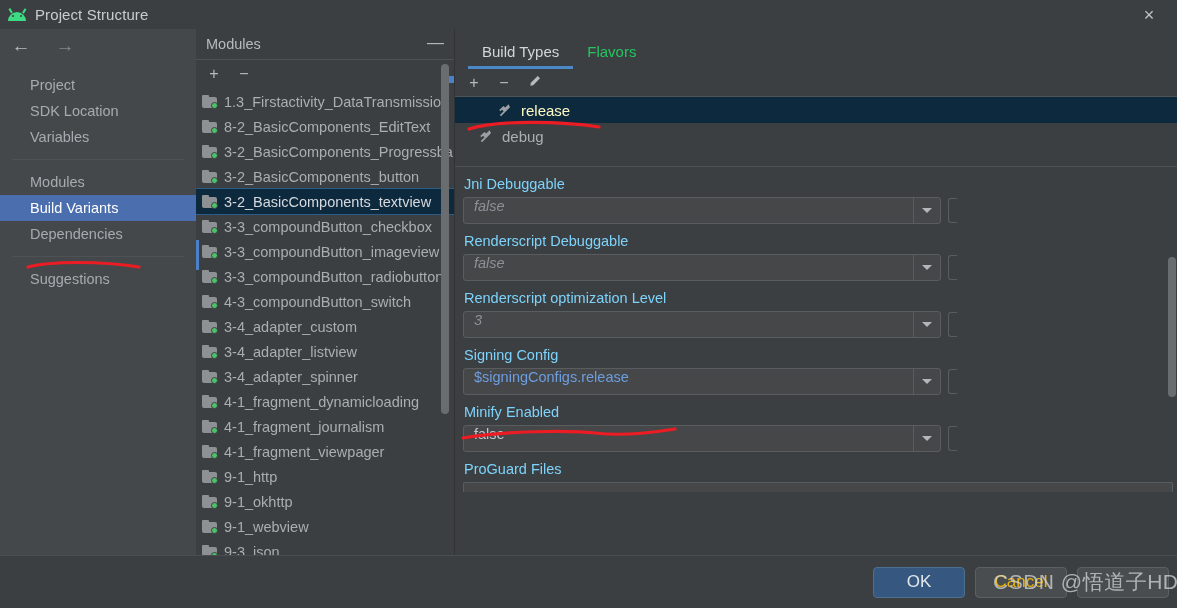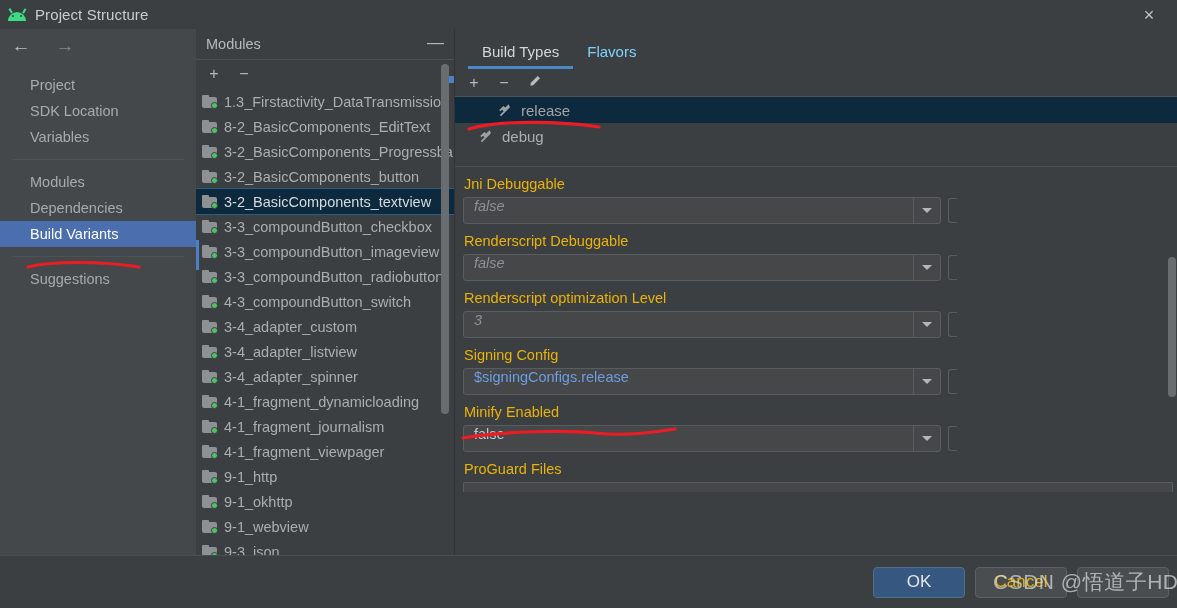--- a/index.html
+++ b/index.html
@@ -113,43 +113,43 @@
     position: absolute; left: 0px; top: 211px; width: 3px; height: 30px; background: #4b81c8;
   }
 
   
   .right {
     position: absolute; left: 455px; top: 29px; width: 722px; height: 579px;
     background: #3c3f41;
   }
   .tabs { height: 40px; display: flex; align-items: flex-end; padding-left: 13px; }
   .tab {
-    padding: 0 14px 9px 14px; color: #7dd3fc; font-size: 15px; position: relative;
+    padding: 0 14px 9px 14px; color: #22c55e; font-size: 15px; position: relative;
   }
   .tab.active { color: #d2d6da; text-align: center; }
   .tab.active::after {
     content: ""; position: absolute; left: 0; right: 0; bottom: 0; height: 3px; background: #4a88c7;
   }
   .bt-toolbar {
     height: 28px; background: #3c3f41; display: flex; align-items: center;
     gap: 16px; padding-left: 12px; border-bottom: 1px solid #4f5254;
   }
   .bt-list { }
   .btrow {
     height: 26px; display: flex; align-items: center; padding-left: 22px;
     color: #a9aeb3; font-size: 15px;
   }
-  .btrow.selected { background: #0d293e; color: #a3a3a3; padding-left: 41px; }
+  .btrow.selected { background: #0d293e; color: #fef9c3; padding-left: 41px; }
   .hammer { width: 16px; height: 16px; margin-right: 9px; flex: none; }
   .bt-sep { height: 1px; background: #4f5254; margin-top: 17px; }
 
   
   .fields { padding: 0 0 0 8px; position: relative; }
   .field { margin-top: 9px; padding-left: 0px; }
-  .flabel { color: #eab308; font-size: 14.5px; margin-bottom: 5px; padding-left: 1px; }
+  .flabel { color: #7dd3fc; font-size: 14.5px; margin-bottom: 5px; padding-left: 1px; }
   .frow { display: flex; align-items: center; }
   .combo {
     width: 478px; height: 27px; background: #454749;
     border: 1px solid #5a5d5f; border-radius: 3px;
     display: flex; position: relative;
   }
   .combo .val {
     flex: 1; padding-left: 10px; font-size: 14.5px;
     color: #8d9196; font-style: italic; overflow: hidden; white-space: nowrap;
   }
@@ -230,25 +230,25 @@
     <div class="navitem">
         <span>SDK Location</span>
       </div>
     <div class="navitem">
         <span>Variables</span>
       </div>
     <div class="navsep"></div>
     <div class="navitem">
         <span>Modules</span>
       </div>
+    <div class="navitem selected">
+        <span>Build Variants</span>
+      </div>
     <div class="navitem">
         <span>Dependencies</span>
-      </div>
-    <div class="navitem selected">
-        <span>Build Variants</span>
       </div>
     <div class="navsep"></div>
     <div class="navitem">
         <span>Suggestions</span>
       </div>
   </div>
 </div>
 
 <div class="modpanel">
   <div class="modheader">

